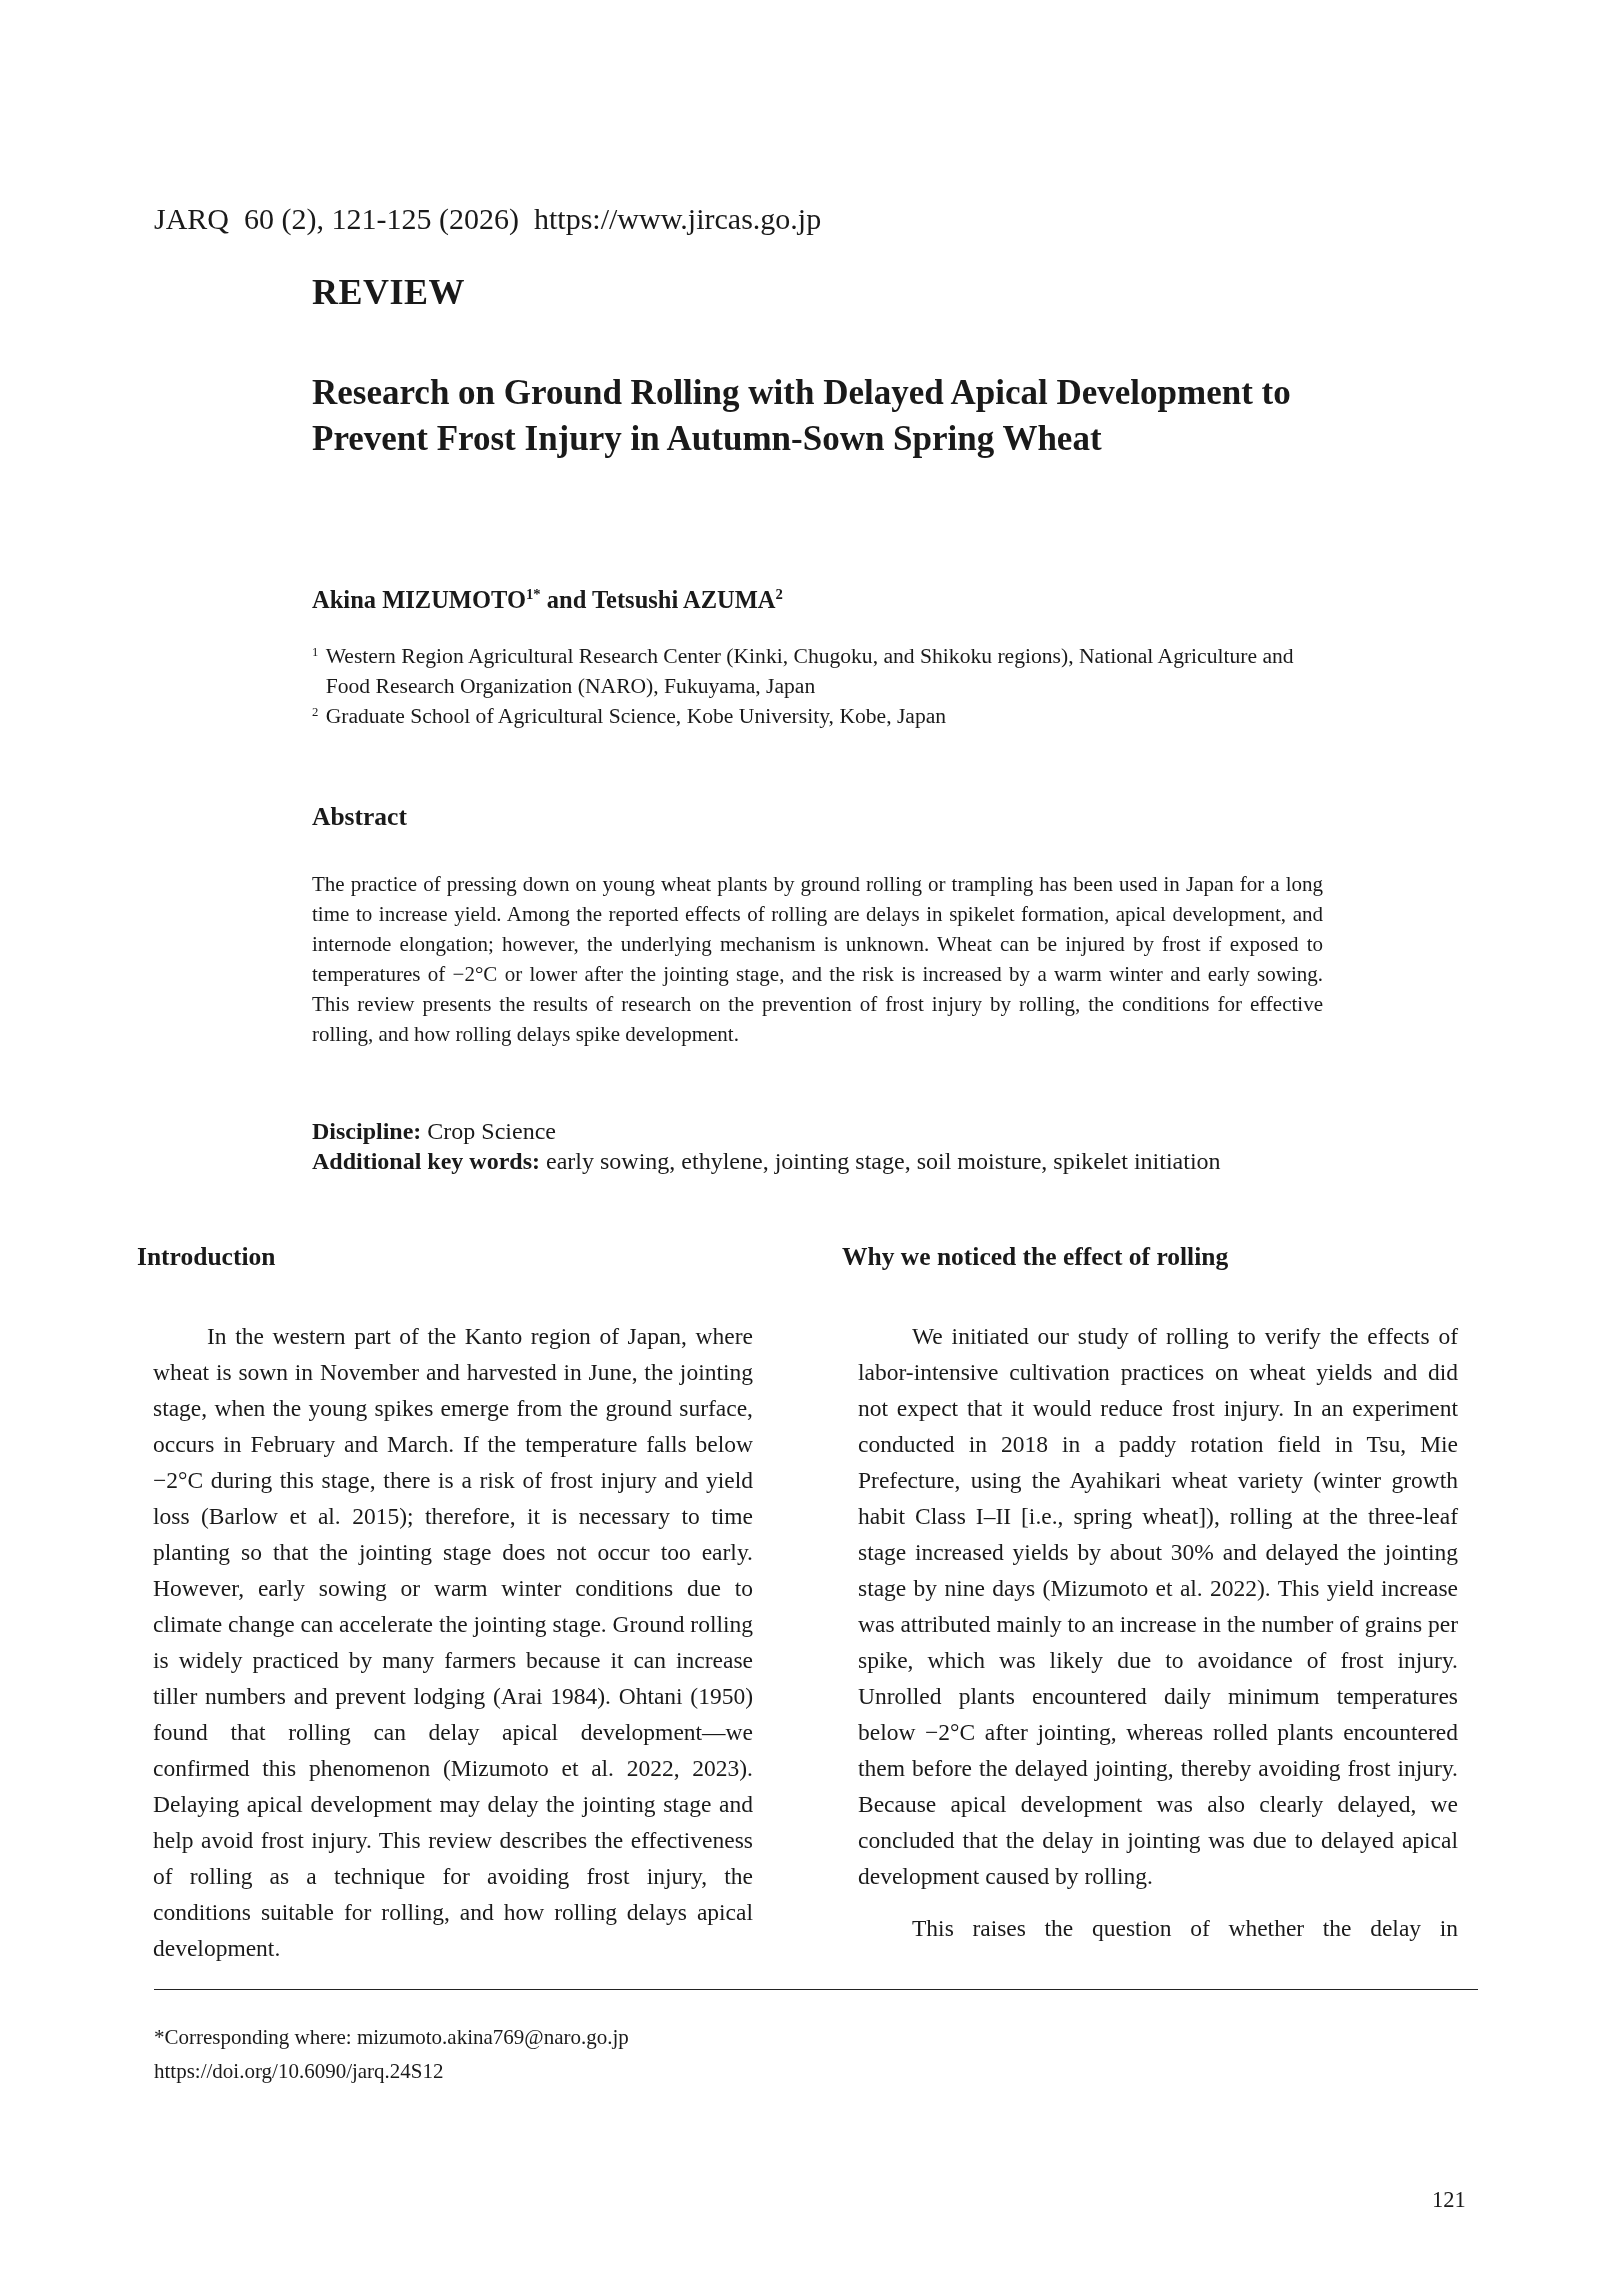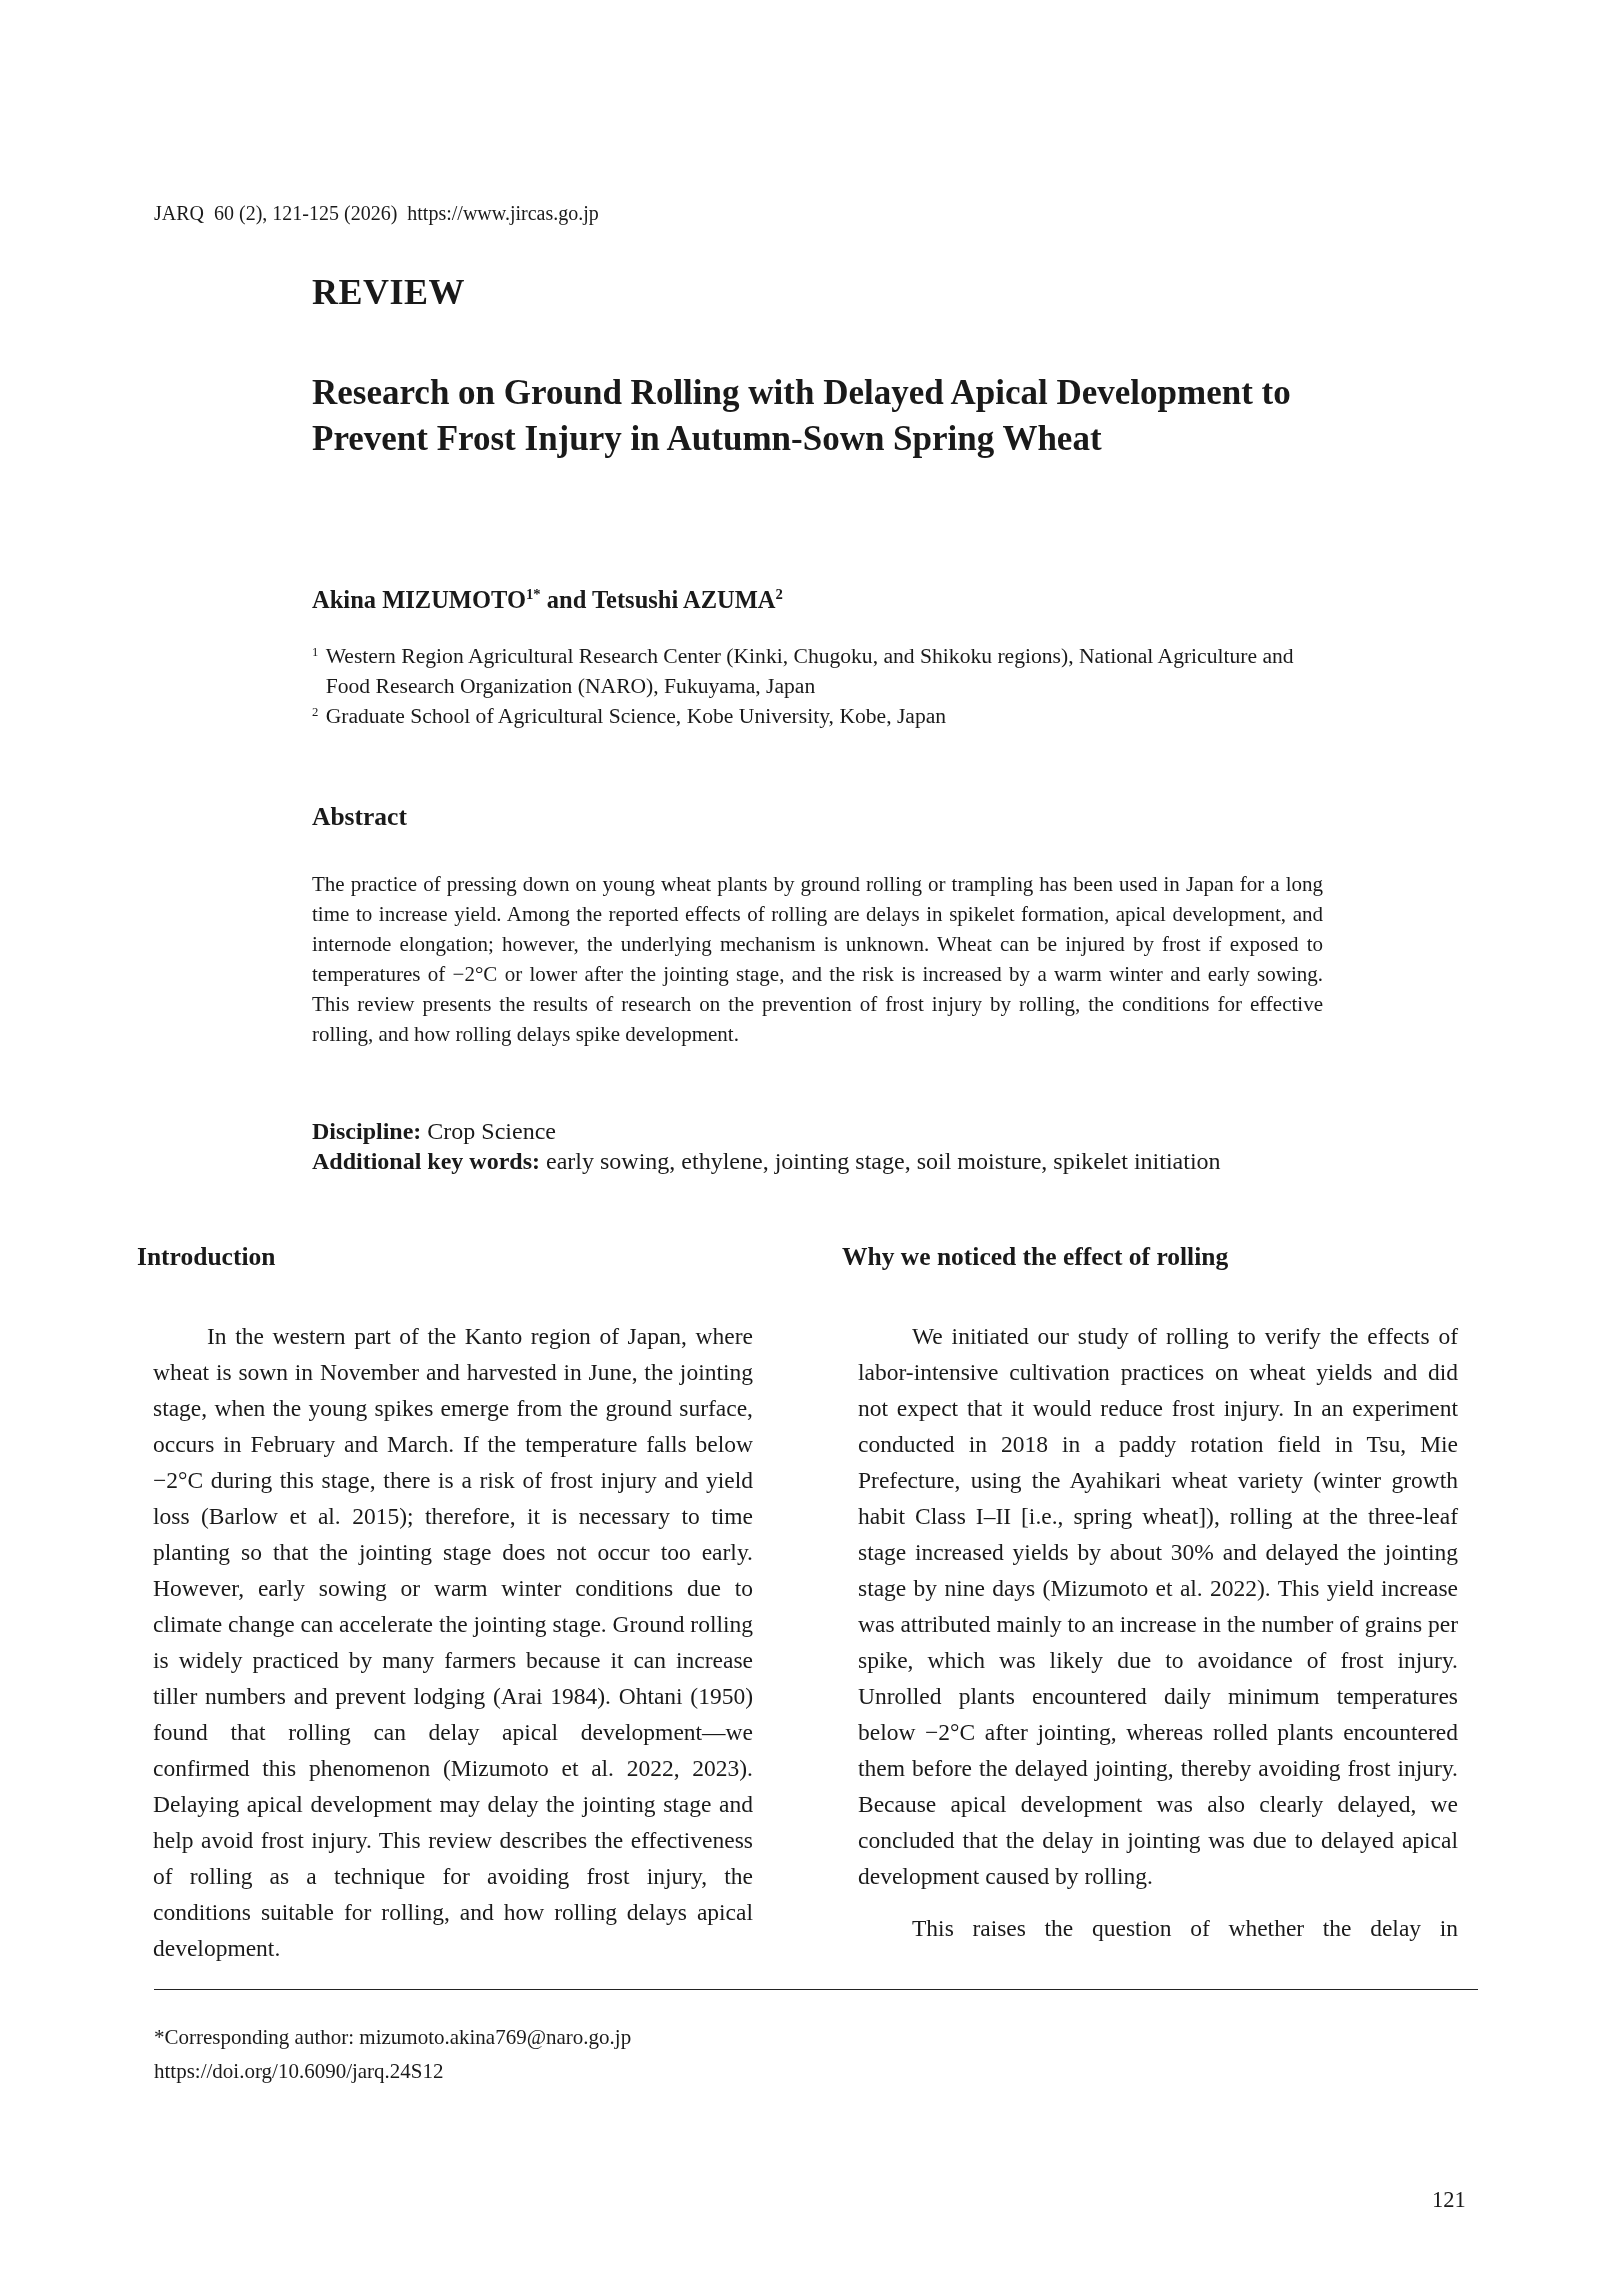--- a/index.html
+++ b/index.html
@@ -1,19 +1,19 @@
 <!DOCTYPE html>
 <html><head>
 <meta charset="utf-8">
 <style>
   html, body { margin: 0; padding: 0; background: #ffffff; }
   body { width: 1621px; height: 2293px; position: relative; overflow: hidden;
          font-family: "Liberation Serif", "DejaVu Serif", serif; color: #1a1a1a; }
   .abs { position: absolute; }
-  .running-head { left: 154px; top: 202px; font-size: 20px; white-space: pre; }
+  .running-head { left: 154px; top: 202px; font-size: 30px; white-space: pre; }
   .section-type { left: 312px; top: 271px; font-size: 36px; font-weight: bold; letter-spacing: 0.5px; }
   .title { left: 312px; top: 370px; width: 1059px; font-size: 35px; font-weight: bold; line-height: 46px; }
   .authors { left: 312px; top: 586px; font-size: 24.5px; font-weight: bold; }
   .authors sup { font-size: 14.7px; }
   .affil { left: 312px; top: 641px; width: 1019px; font-size: 21.6px; line-height: 30px; }
   .affil .item { position: relative; padding-left: 13.7px; }
   .affil .num { position: absolute; left: 0; top: -3.9px; font-size: 12.7px; }
   .abstract-head { left: 312px; top: 802px; font-size: 25.5px; font-weight: bold; text-align: center; }
   .abstract-text { left: 312px; top: 835px; width: 1011px; font-size: 21px; line-height: 30px; text-align: justify; margin-top: 34px; }
   .kw { left: 312px; top: 1116px; font-size: 24px; line-height: 30px; }
@@ -65,18 +65,18 @@
 
 <div class="abs col col-right">
   <div class="sec-head" style="position:absolute; top:-63px; left:0; white-space:nowrap;">Why we noticed the effect of rolling</div>
   <p>We initiated our study of rolling to verify the effects of labor-intensive cultivation practices on wheat yields and did not expect that it would reduce frost injury. In an experiment conducted in 2018 in a paddy rotation field in Tsu, Mie Prefecture, using the Ayahikari wheat variety (winter growth habit Class I–II [i.e., spring wheat]), rolling at the three-leaf stage increased yields by about 30% and delayed the jointing stage by nine days (Mizumoto et al. 2022). This yield increase was attributed mainly to an increase in the number of grains per spike, which was likely due to avoidance of frost injury. Unrolled plants encountered daily minimum temperatures below −2°C after jointing, whereas rolled plants encountered them before the delayed jointing, thereby avoiding frost injury. Because apical development was also clearly delayed, we concluded that the delay in jointing was due to delayed apical development caused by rolling.</p>
   <p style="text-align:justify; text-align-last:justify;">This raises the question of whether the delay in</p>
 </div>
 
 <div class="abs rule"></div>
 
 <div class="abs footnotes">
-  <div>*Corresponding author: mizumoto.akina769@naro.go.jp</div>
+  <div>*Corresponding where: mizumoto.akina769@naro.go.jp</div>
   <div>https://doi.org/10.6090/jarq.24S12</div>
 </div>
 
 <div class="abs page-num">121</div>
 
 
 </body></html>

